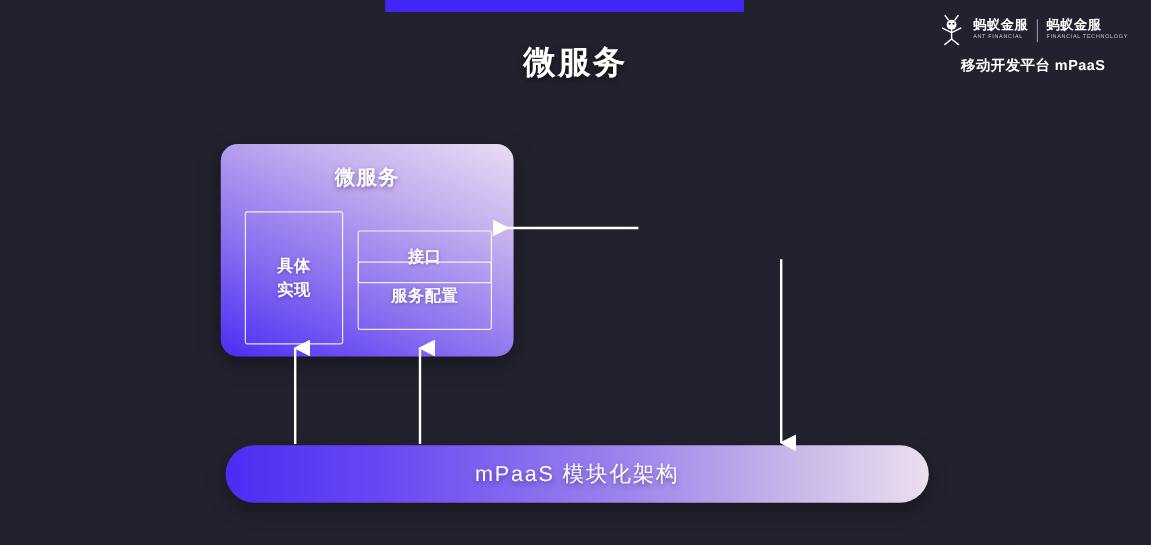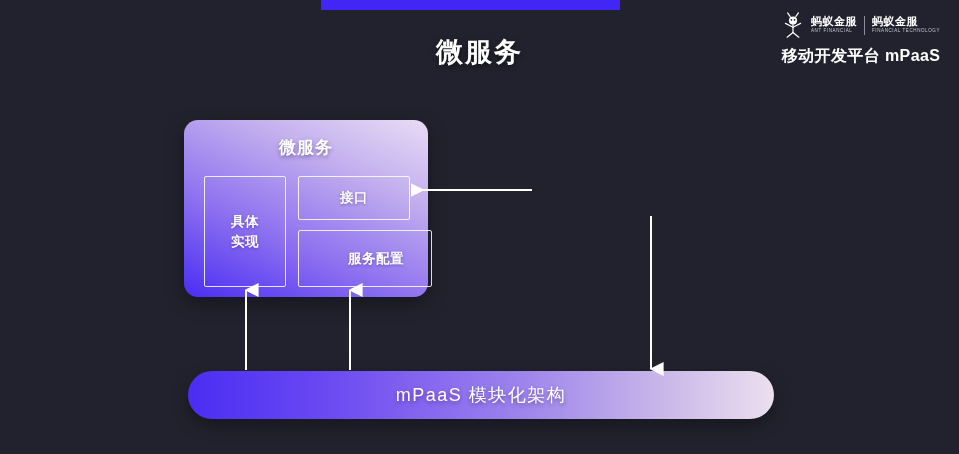--- a/index.html
+++ b/index.html
@@ -86,21 +86,21 @@
     margin-top: 2px;
   }
   .brand-divider {
     width: 1px;
     height: 19px;
     background: #8d8d9c;
     flex: 0 0 auto;
   }
   .brand-tagline {
     margin-top: 6px;
-    font-size: 16px;
+    font-size: 12px;
     font-weight: bold;
     color: #ffffff;
     letter-spacing: 0.4px;
     white-space: nowrap;
   }
 
   
   .ms-panel {
     position: absolute;
     left: 184px;
@@ -139,30 +139,29 @@
     text-shadow: 0 1px 3px rgba(40,20,90,0.4);
   }
   .box-impl {
     left: 20px;
     top: 56px;
     width: 80px;
     height: 109px;
   }
   .box-api {
     left: 114px;
-    top: 56px;
+    top: 72px;
     width: 110px;
     height: 42px;
   }
   .box-config {
     left: 114px;
-    top: 110px;
+    top: 98px;
     width: 110px;
     height: 55px;
-    padding-left: 22px;
   }
 
   
   .consumer-pill {
     position: absolute;
     left: 533px;
     top: 171px;
     width: 236px;
     height: 44px;
     border-radius: 22px;

